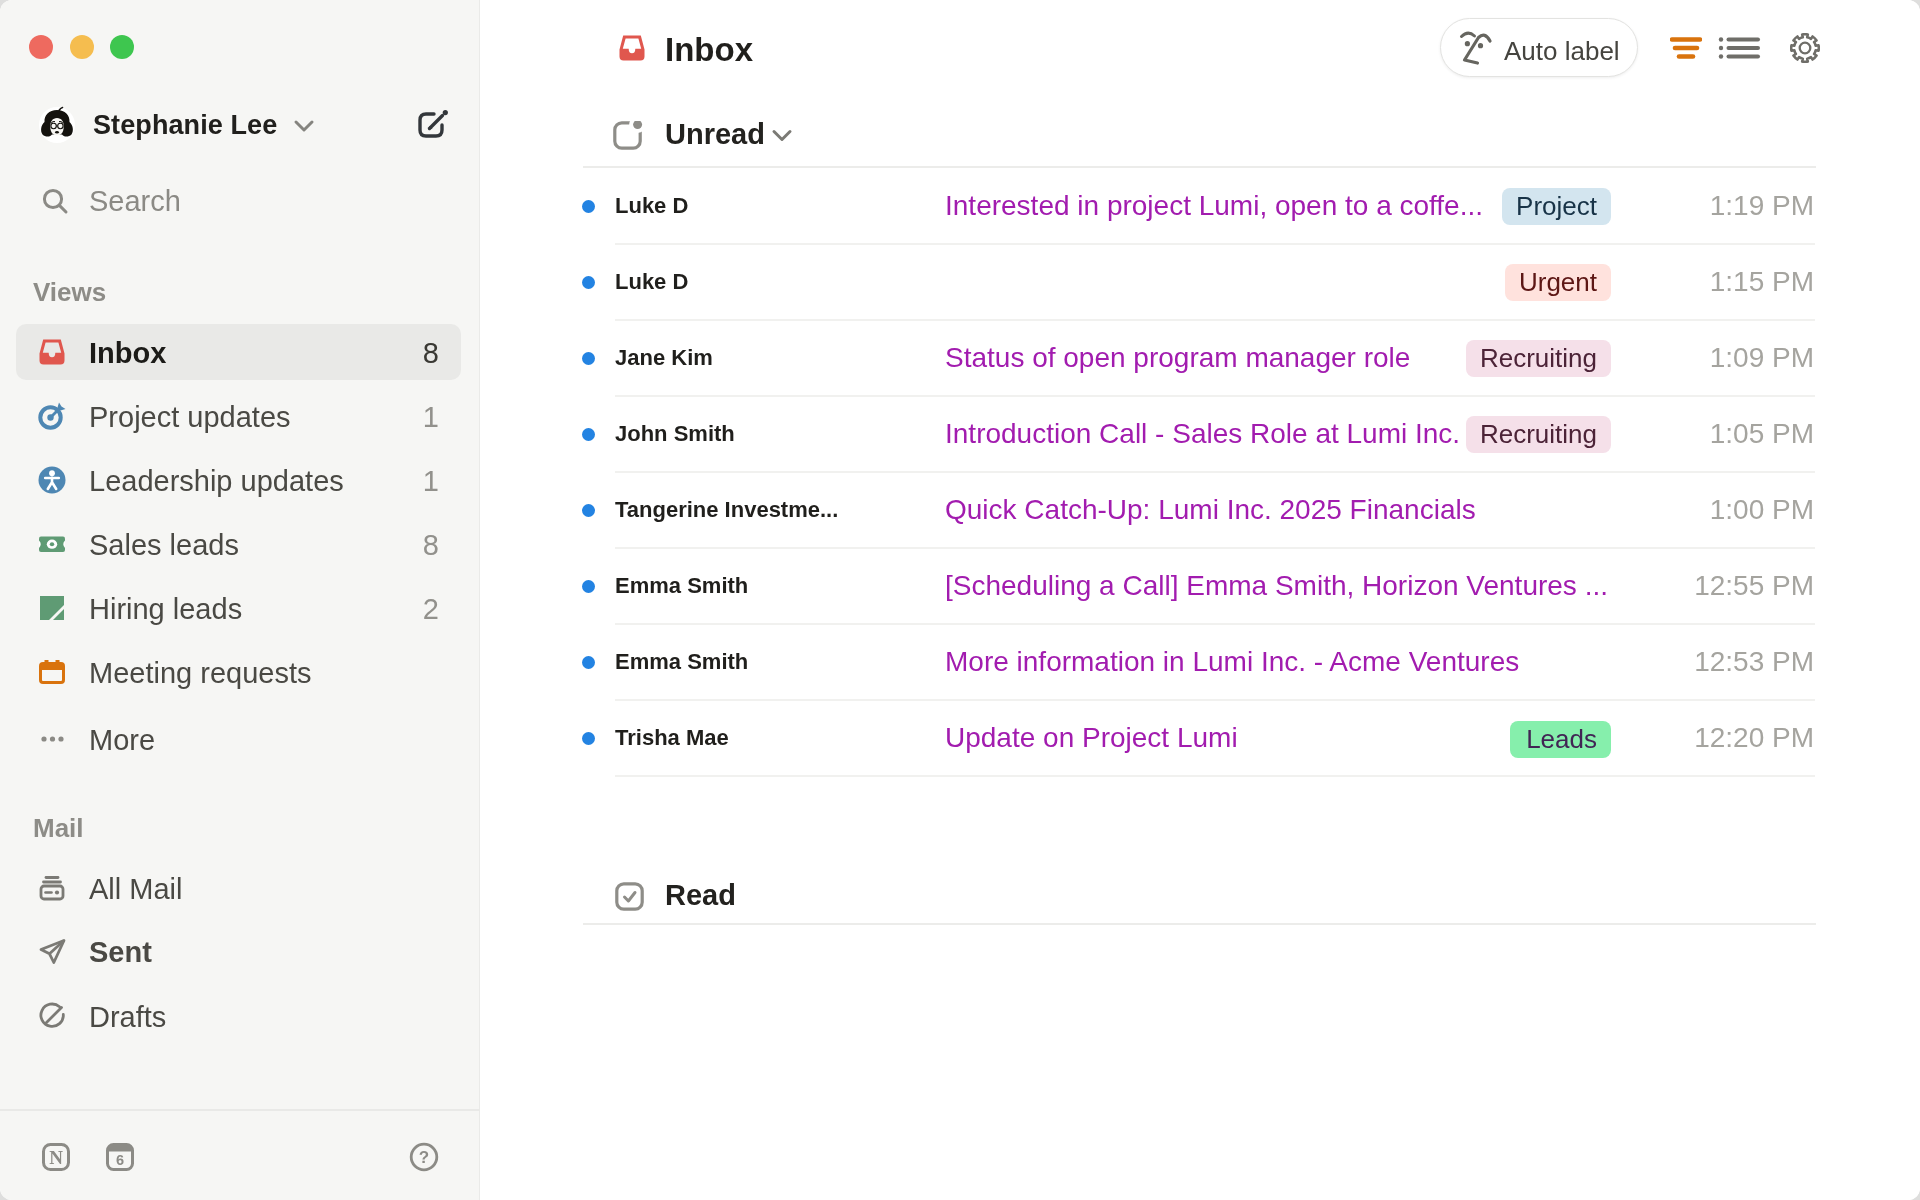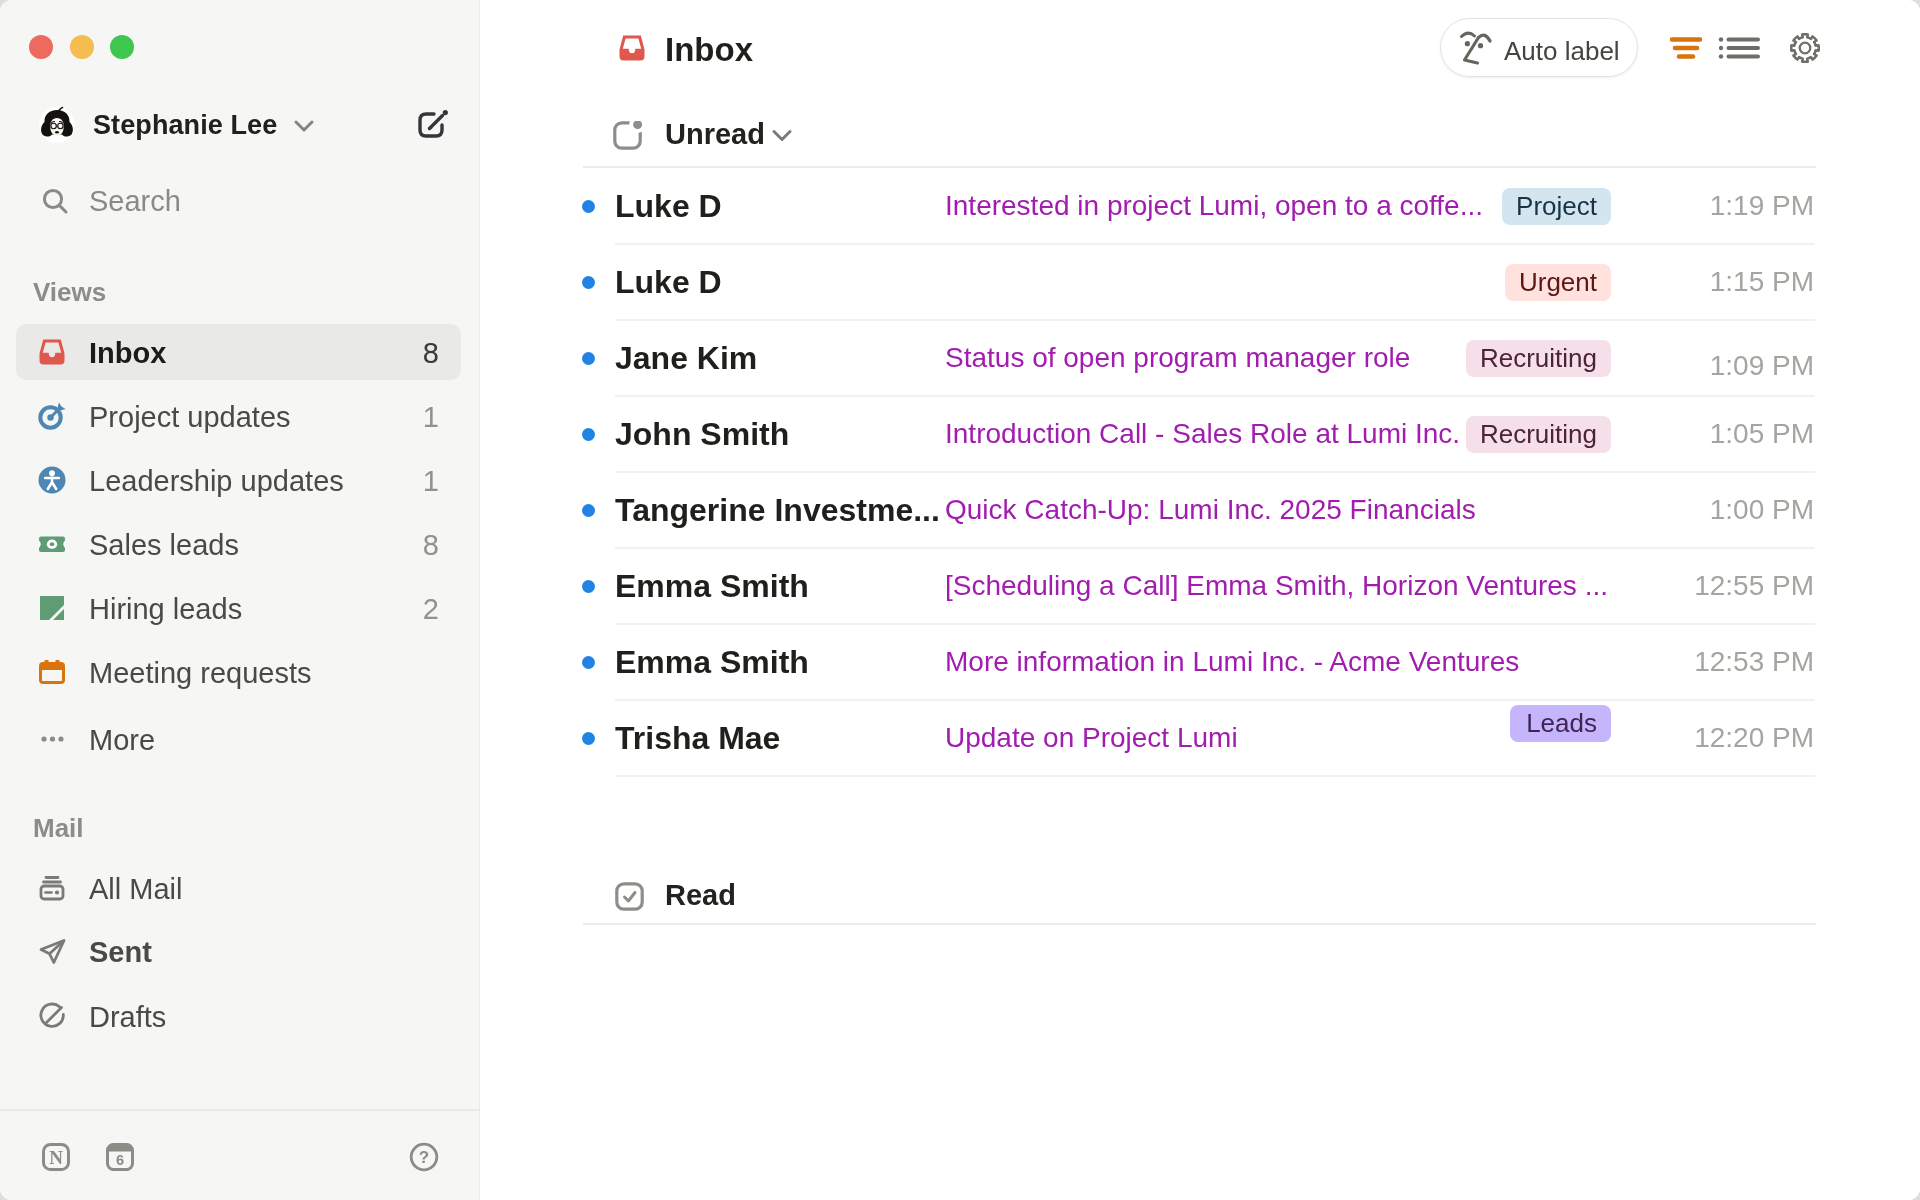--- a/index.html
+++ b/index.html
@@ -15,21 +15,21 @@
   .nav-count { position:absolute; width:60px; right:40px; text-align:right; font-size:29px; color:#92918c; }
   .sel { position:absolute; left:16px; width:445px; height:56px; background:#e9e9e7; border-radius:10px; }
   .main { position:absolute; left:481px; top:0; width:1439px; height:1200px; background:#ffffff; }
   .mtitle { position:absolute; left:184px; top:31px; font-size:33px; font-weight:600; color:#201f1c; }
   .pill { position:absolute; left:959px; top:18px; width:198px; height:59px; background:#fff; border:1px solid #e3e3e1; border-radius:30px; box-shadow:0 1px 3px rgba(0,0,0,0.07); }
   .pill-text { position:absolute; left:1023px; top:36px; font-size:26px; font-weight:500; color:#45443f; }
   .sechead { position:absolute; font-size:29px; font-weight:600; color:#23221f; }
   .divider { position:absolute; height:2px; background:#ececea; }
   .rowdiv { position:absolute; height:1.5px; background:#f1f1ef; }
   .dot { position:absolute; left:101px; width:13px; height:13px; border-radius:50%; background:#2383e2; }
-  .sender { position:absolute; left:134px; font-size:32px; font-weight:700; color:#201f1c; white-space:nowrap; }
+  .sender { position:absolute; left:134px; font-size:22px; font-weight:700; color:#201f1c; white-space:nowrap; }
   .subject { position:absolute; left:464px; font-size:28px; font-weight:400; color:#a21caf; white-space:nowrap; }
   .time { position:absolute; width:160px; right:106px; text-align:right; font-size:28px; color:#a5a49f; }
   .chip { position:absolute; height:37px; line-height:37px; border-radius:8px; font-size:26px; font-weight:500; padding:0 14px; }
   svg { position:absolute; display:block; }
 </style>
 </head>
 <body>
 <div class="window">
 
   <div class="sidebar">
@@ -221,21 +221,21 @@
     <div class="rowdiv" style="left:134px; top:243px; width:1200px;"></div>
     <div class="dot" style="top:275.5px;"></div>
     <div class="sender" style="top:264px; line-height:36px;">Luke D</div>
     <div class="chip" style="top:263.5px; right:309px; background:#ffe2dd; color:#5d1715;">Urgent</div>
     <div class="time" style="top:264px; line-height:36px;">1:15 PM</div>
     <div class="rowdiv" style="left:134px; top:319px; width:1200px;"></div>
     <div class="dot" style="top:351.5px;"></div>
     <div class="sender" style="top:340px; line-height:36px;">Jane Kim</div>
     <div class="subject" style="top:340px; line-height:36px;">Status of open program manager role</div>
     <div class="chip" style="top:339.5px; right:309px; background:#f5e0e9; color:#4c2337;">Recruiting</div>
-    <div class="time" style="top:340px; line-height:36px;margin-top:8px;">1:09 PM</div>
+    <div class="time" style="top:340px; line-height:36px;">1:09 PM</div>
     <div class="rowdiv" style="left:134px; top:395px; width:1200px;"></div>
     <div class="dot" style="top:427.5px;"></div>
     <div class="sender" style="top:416px; line-height:36px;">John Smith</div>
     <div class="subject" style="top:416px; line-height:36px;">Introduction Call - Sales Role at Lumi Inc.</div>
     <div class="chip" style="top:415.5px; right:309px; background:#f5e0e9; color:#4c2337;">Recruiting</div>
     <div class="time" style="top:416px; line-height:36px;">1:05 PM</div>
     <div class="rowdiv" style="left:134px; top:471px; width:1200px;"></div>
     <div class="dot" style="top:503.5px;"></div>
     <div class="sender" style="top:492px; line-height:36px;">Tangerine Investme...</div>
     <div class="subject" style="top:492px; line-height:36px;">Quick Catch-Up: Lumi Inc. 2025 Financials</div>
@@ -247,21 +247,21 @@
     <div class="time" style="top:568px; line-height:36px;">12:55 PM</div>
     <div class="rowdiv" style="left:134px; top:623px; width:1200px;"></div>
     <div class="dot" style="top:655.5px;"></div>
     <div class="sender" style="top:644px; line-height:36px;">Emma Smith</div>
     <div class="subject" style="top:644px; line-height:36px;">More information in Lumi Inc. - Acme Ventures</div>
     <div class="time" style="top:644px; line-height:36px;">12:53 PM</div>
     <div class="rowdiv" style="left:134px; top:699px; width:1200px;"></div>
     <div class="dot" style="top:731.5px;"></div>
     <div class="sender" style="top:720px; line-height:36px;">Trisha Mae</div>
     <div class="subject" style="top:720px; line-height:36px;">Update on Project Lumi</div>
-    <div class="chip" style="top:705px; right:309px; background:#c4b5fd; color:#412454;padding-left:16px;">Leads</div>
+    <div class="chip" style="top:721px; right:309px; background:#86efac; color:#412454;padding-left:16px;">Leads</div>
     <div class="time" style="top:720px; line-height:36px;">12:20 PM</div>
     <div class="rowdiv" style="left:134px; top:775px; width:1200px;"></div>
 
     <svg style="left:134px; top:882px;" width="30" height="30" viewBox="0 0 30 30">
       <rect x="1.8" y="1.8" width="25.4" height="25.4" rx="7" fill="none" stroke="#8e8d88" stroke-width="3.2"></rect>
       <polyline points="9.5,15 13.4,19 20,10.5" fill="none" stroke="#8e8d88" stroke-width="3" stroke-linecap="round" stroke-linejoin="round"></polyline>
     </svg>
     <div class="sechead" style="left:184px; top:879px;">Read</div>
     <div class="divider" style="left:102px; top:923px; width:1233px;"></div>
   </div>

